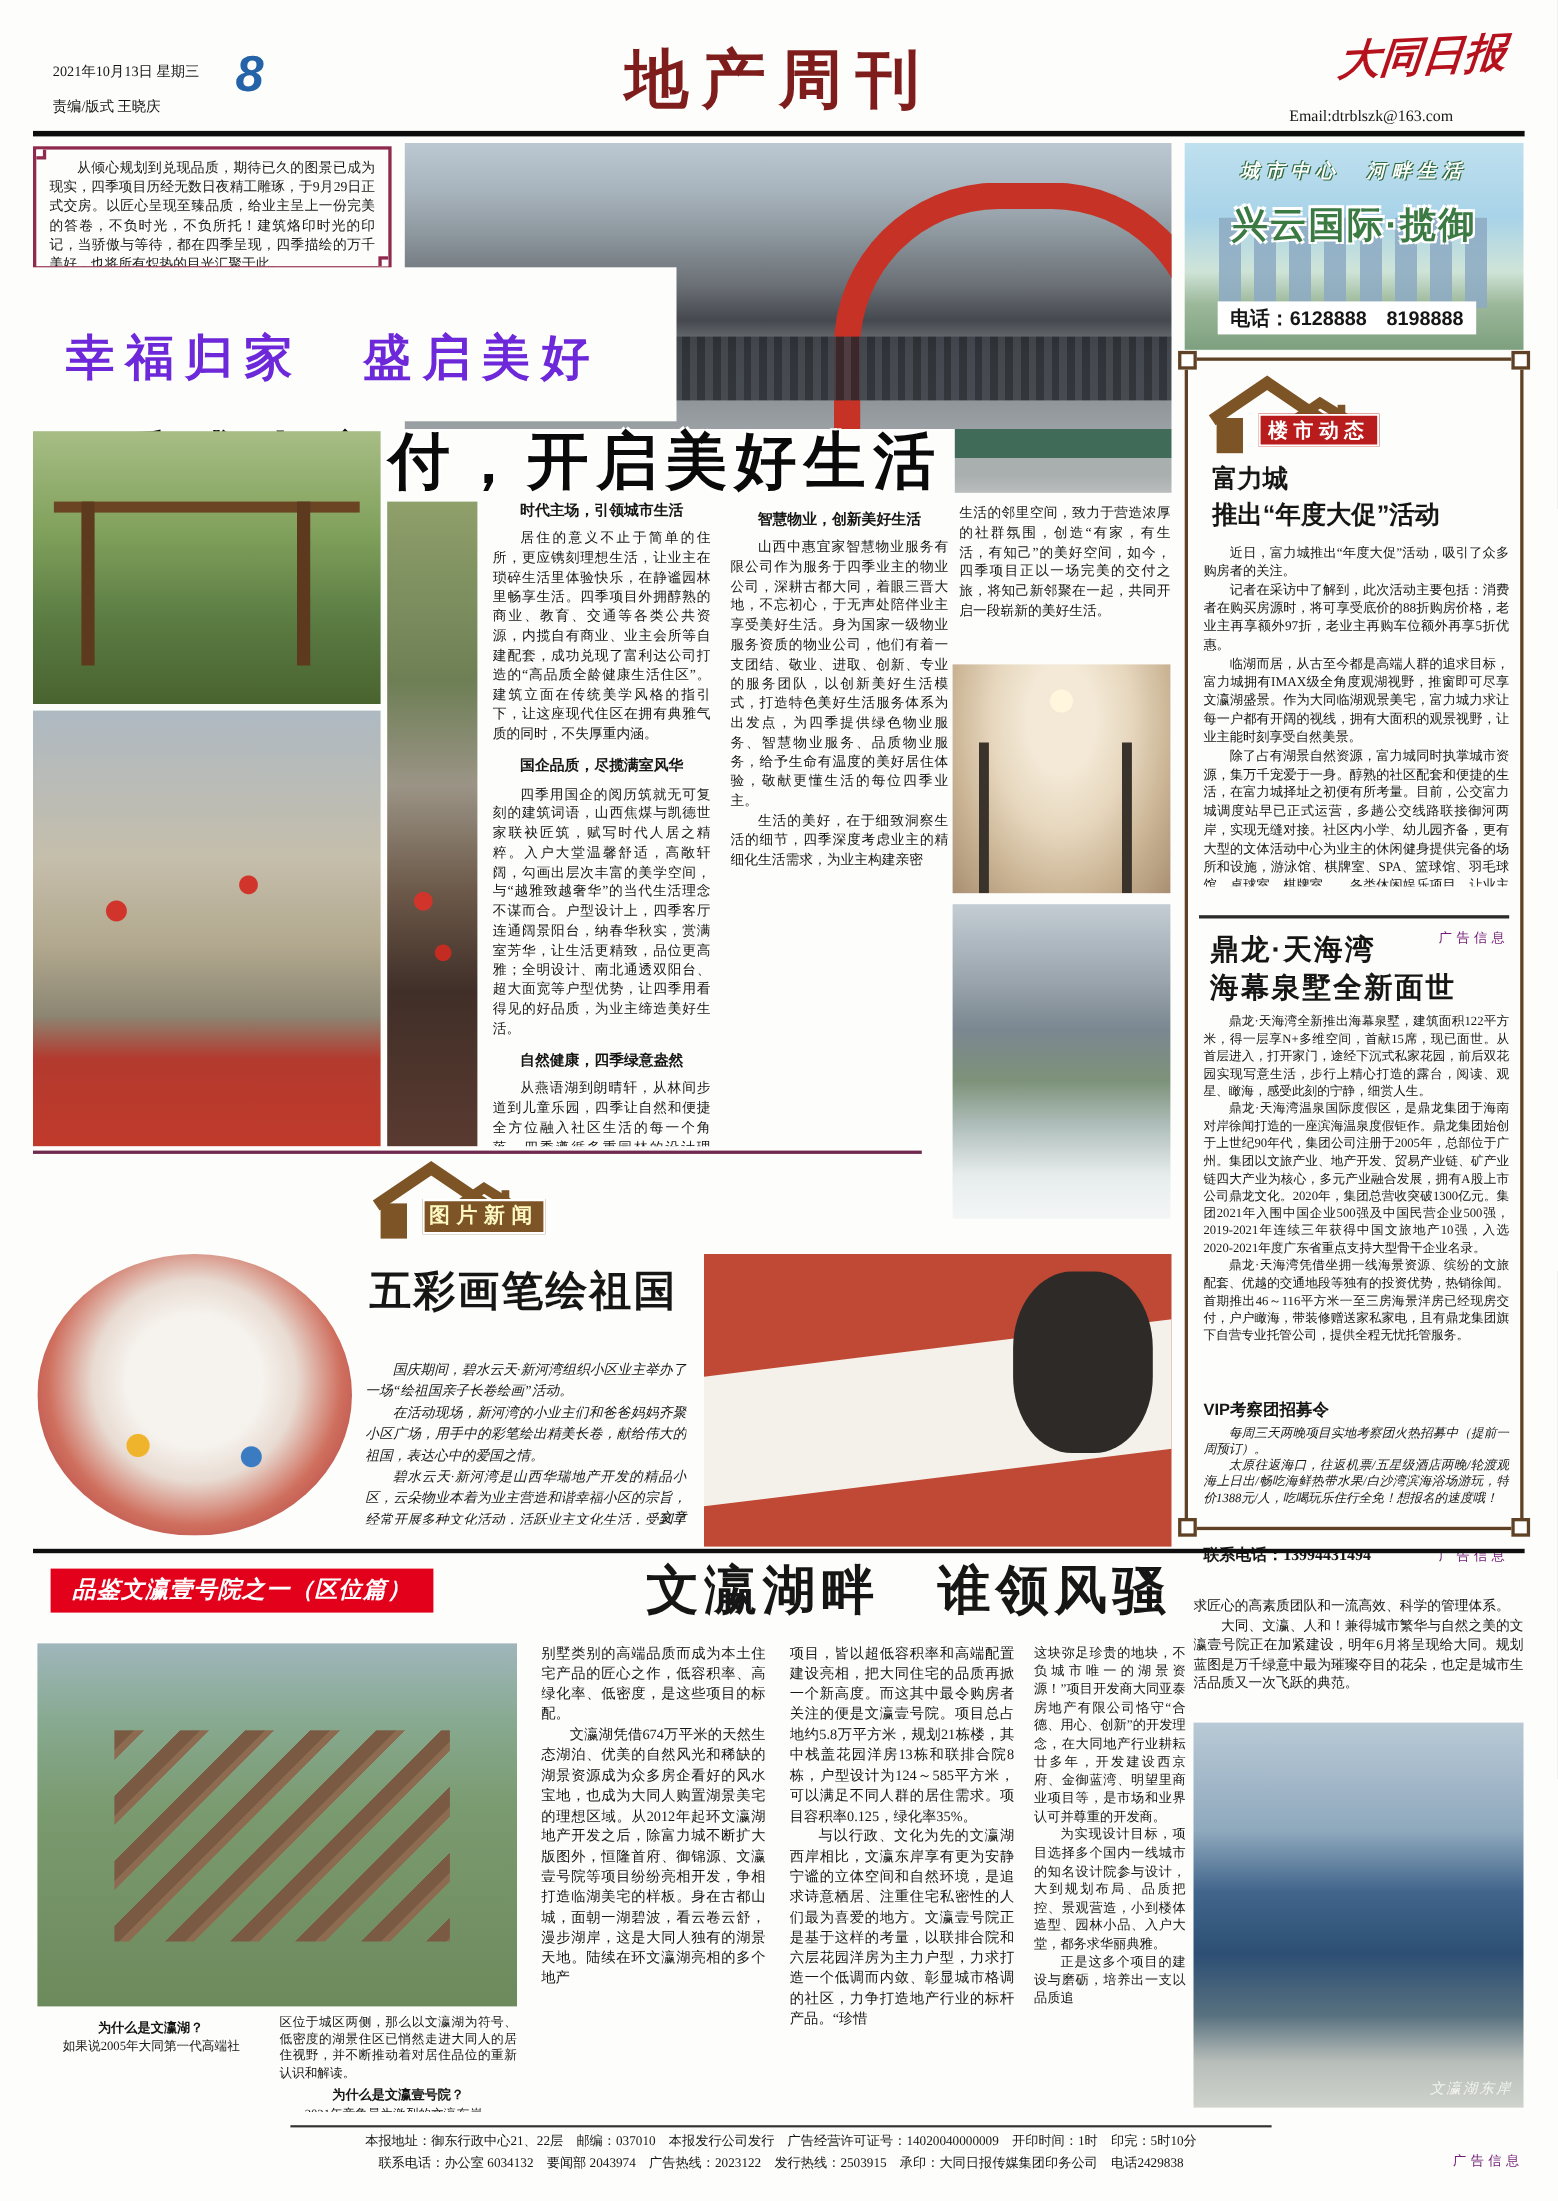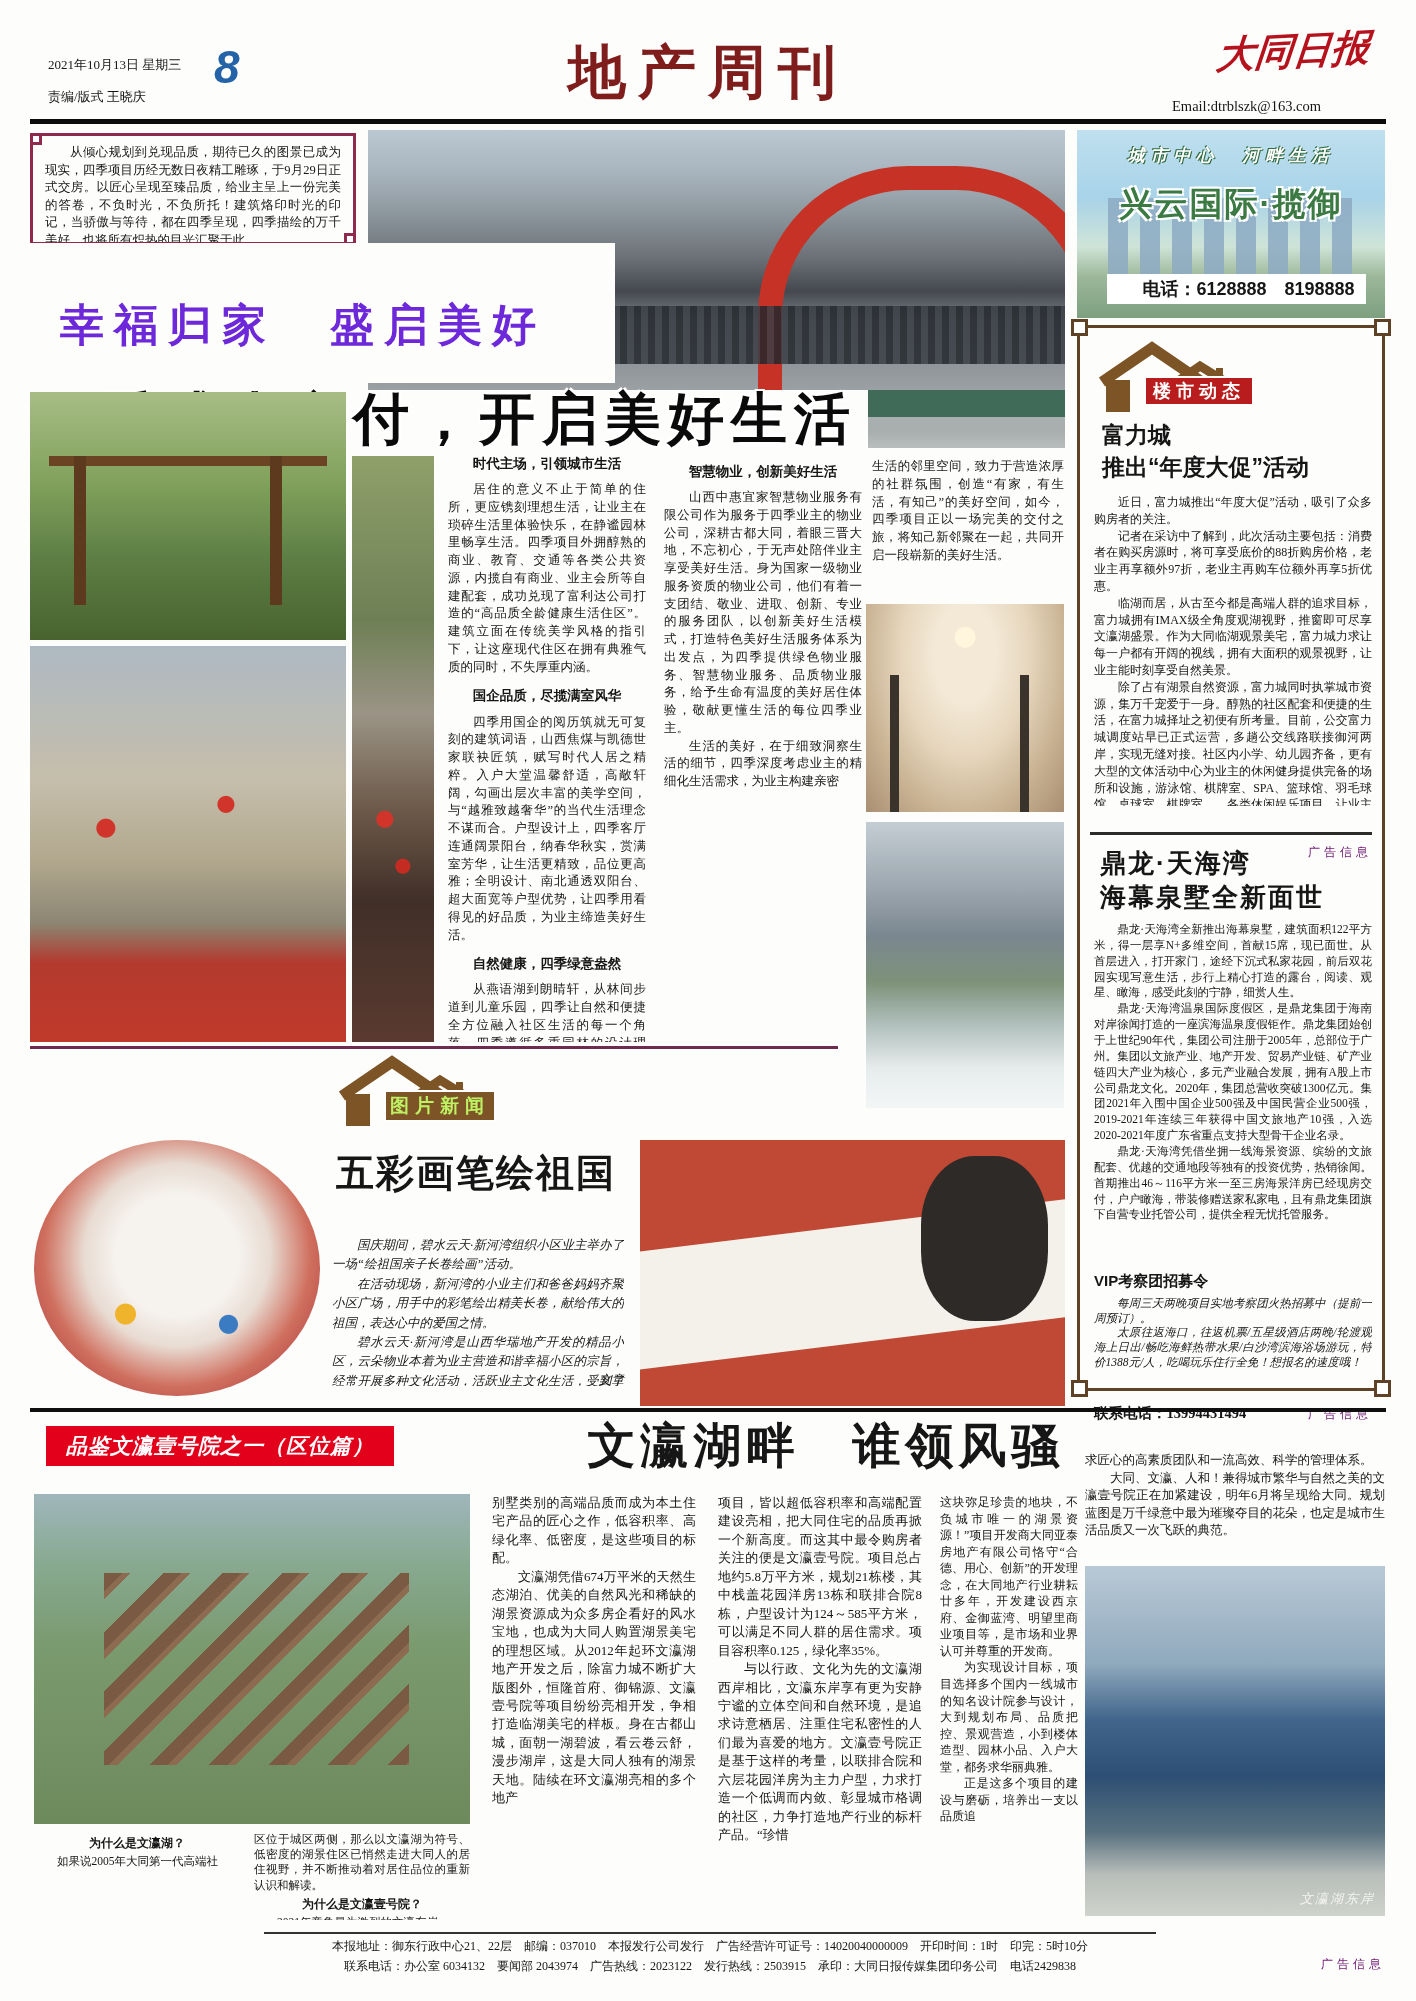--- a/index.html
+++ b/index.html
@@ -106,21 +106,21 @@
   <div class="abs" style="left:336px;top:1050px;width:160px;height:78px;">
     <span>
       <svg width="160" height="78" viewBox="0 0 160 78">
         <path d="M6 46 L56 12 L106 46" fill="none" stroke="#7d5426" stroke-width="11"></path>
         <path d="M66 56 L104 30 L146 56" fill="none" stroke="#7d5426" stroke-width="9"></path>
         <rect x="10" y="44" width="24" height="32" fill="#7d5426"></rect>
         <rect x="120" y="32" width="7" height="10" fill="#7d5426"></rect>
       </svg>
     </span>
   </div>
-  <div class="abs sans" style="left:384px;top:1090px;width:112px;height:32px;background:#7d5426;color:#bef264;
+  <div class="abs sans" style="left:384px;top:1090px;width:112px;height:32px;background:#7d5426;color:#fef9c3;
        font-size:19px;font-weight:bold;letter-spacing:6px;text-align:center;line-height:32px;box-shadow:0 0 0 2px #fff inset;">图片新闻</div>
 
   <div class="ph" style="left:34px;top:1140px;width:286px;height:256px;border-radius:50%;
        background:radial-gradient(circle at 32% 68%,#f0b42c 0 10px,rgba(0,0,0,0) 11px),
                   radial-gradient(circle at 68% 72%,#3a7bc2 0 9px,rgba(0,0,0,0) 10px),
                   radial-gradient(ellipse at 50% 45%,#f6f3ee 0 30%,#e8dbd2 46%,#cf6f5e 66%,#b64a49 82%,#8e3c4a 100%);"></div>
 
   <div class="abs sans" style="left:336px;top:1148px;width:290px;font-size:38px;font-weight:900;letter-spacing:2px;">五彩画笔绘祖国</div>
 
   <div class="abs just" style="left:332px;top:1236px;width:292px;height:150px;overflow:hidden;
@@ -138,21 +138,21 @@
 
   <div class="ph" style="left:1077px;top:130px;width:308px;height:188px;
        background:linear-gradient(180deg,#bfe0ef 0%,#a8d3e8 36%,#cfe4d8 62%,#9cb89a 78%,#7da07f 100%);">
     <div class="abs" style="left:10%;top:36%;width:80%;height:44%;
          background:repeating-linear-gradient(90deg,rgba(140,170,195,.85) 0 20px,rgba(0,0,0,0) 20px 32px);"></div>
     <div class="abs" style="left:0;top:14px;width:100%;text-align:center;color:#fff;font-weight:bold;font-size:17px;
          letter-spacing:6px;font-style:italic;text-shadow:1px 1px 0 #2e6b3e,-1px -1px 0 #2e6b3e;">城市中心　河畔生活</div>
     <div class="abs sans" style="left:0;top:52px;width:100%;text-align:center;font-size:33px;font-weight:900;color:#3c7a44;
          letter-spacing:2px;text-shadow:-2px -2px 0 #fff,2px -2px 0 #fff,-2px 2px 0 #fff,2px 2px 0 #fff;">兴云国际·揽御</div>
     <div class="abs sans" style="left:30px;bottom:14px;width:235px;height:30px;background:#fff;text-align:center;
-         line-height:30px;font-size:18px;font-weight:bold;padding-left:24px;">电话：6128888　8198888</div>
+         line-height:30px;font-size:18px;font-weight:bold;">电话：6128888　8198888</div>
   </div>
 
   <div class="abs" style="left:1077px;top:325px;width:308px;height:1066px;border:3px solid #5f4226;box-sizing:border-box;">
     <i class="knob brown-knob" style="left:-9px;top:-9px;"></i>
     <i class="knob brown-knob" style="right:-9px;top:-9px;"></i>
     <i class="knob brown-knob" style="left:-9px;bottom:-9px;"></i>
     <i class="knob brown-knob" style="right:-9px;bottom:-9px;"></i>
 
     <div class="abs" style="left:16px;top:8px;width:160px;height:78px;">
       <span>

